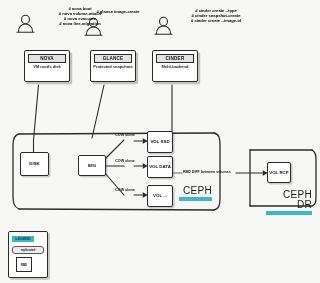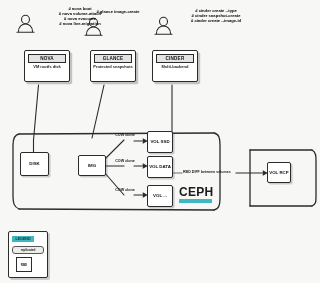--- a/index.html
+++ b/index.html
@@ -35,21 +35,21 @@
     position:absolute;background:#fff;border:1.2px solid #2b2b2b;border-radius:2px;
     display:flex;align-items:center;justify-content:center;text-align:center;
     font-size:4.4px;font-weight:bold;color:#111;line-height:1.25;
     box-shadow:1.6px 1.6px 0 rgba(70,70,70,.25);
   }
 
   .edgelbl{position:absolute;font-size:3.7px;font-weight:bold;text-align:center;color:#1b1b1b;line-height:1.25;}
   .diffl{position:absolute;font-size:3.6px;font-weight:bold;color:#1b1b1b;white-space:nowrap;}
 
   .cephlogo{position:absolute;text-align:center;}
-  .cephlogo .w{font-size:12px;font-weight:bold;color:#1b1b1b;letter-spacing:.3px;line-height:1;text-align:right;}
+  .cephlogo .w{font-size:10px;font-weight:normal;color:#1b1b1b;letter-spacing:.3px;line-height:1;text-align:right;}
   .cephlogo .bar{height:3.6px;background:#3fb8c4;margin-top:1.2px;border-radius:.5px;}
 
   .legend{position:absolute;left:8px;top:231px;width:40px;height:47px;}
   .legend .body{position:absolute;inset:0;background:#fff;border:1.2px solid #2b2b2b;border-radius:2px;
     box-shadow:2px 2px 0 rgba(70,70,70,.25);}
   .legend .title{position:absolute;left:4px;top:5px;width:22px;height:5.5px;background:#3fb8c4;}
   .legend .title span{position:absolute;inset:0;font-size:3.6px;font-weight:bold;color:#14343a;
     display:flex;align-items:center;justify-content:center;}
   .legend .pill{position:absolute;left:4px;top:15px;width:30px;height:6px;background:#ededed;
     border:1px solid #555;border-radius:3px;}
@@ -181,20 +181,24 @@
   <div class="edgelbl" style="left:114px;top:159px;width:22px;">COW clone</div>
   <div class="edgelbl" style="left:114px;top:188px;width:22px;">COW clone</div>
 
   <div class="diffl" style="left:183px;top:170px;">RBD DIFF between volumes</div>
 
   <div class="cephlogo" style="left:179px;top:186px;width:33px;">
     <div class="w">CEPH</div>
     <div class="bar"></div>
   </div>
 
+  <div class="cephlogo" style="left:266px;top:190px;width:46px;">
+    <div class="w">CEPH DR</div>
+    <div class="bar"></div>
+  </div>
 
   <div class="legend">
     <div class="body"></div>
     <div class="title">
       <span>LEGEND</span>
     </div>
     <div class="pill">
       <span>replicated</span>
     </div>
     <div class="chip">

